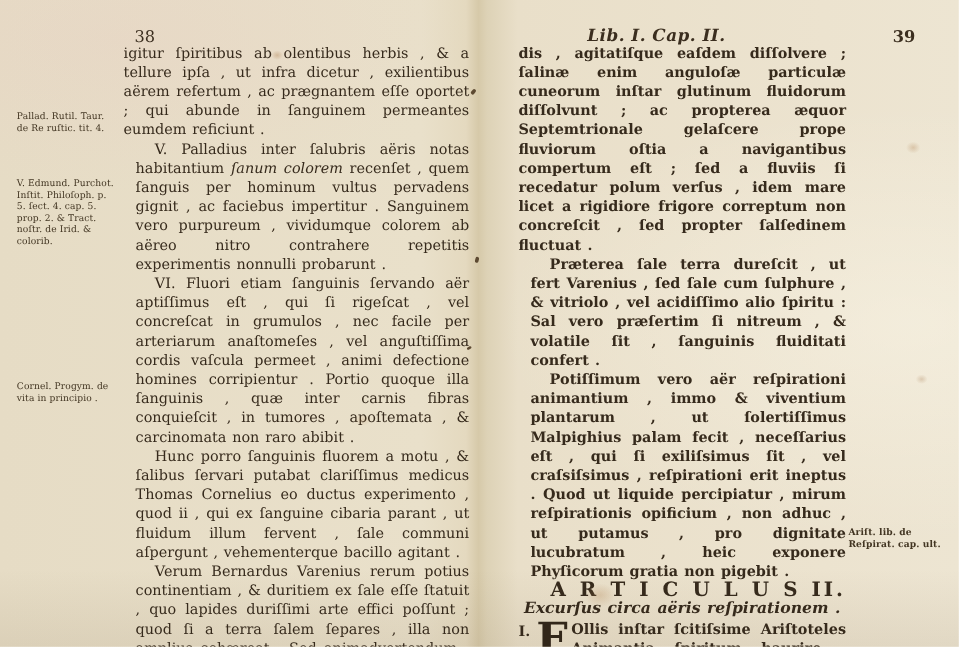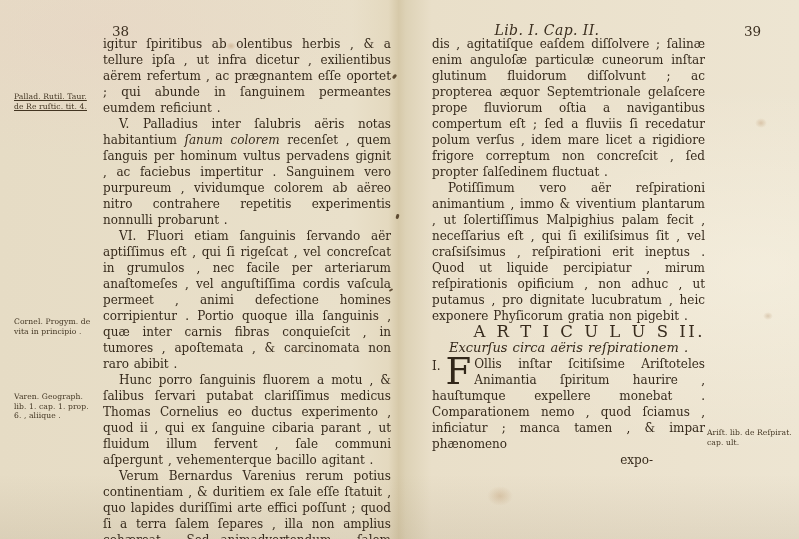--- a/index.html
+++ b/index.html
@@ -10,21 +10,21 @@
     font-family:"DejaVu Serif", serif;
     color:#362a1c;
     background:
       radial-gradient(ellipse 420px 180px at 12% 6%, rgba(232,205,196,0.30), rgba(232,205,196,0) 70%),
       radial-gradient(ellipse 500px 260px at 95% 50%, rgba(255,252,240,0.35), rgba(255,252,240,0) 70%),
       linear-gradient(180deg, rgba(0,0,0,0) 88%, rgba(120,100,70,0.10) 100%),
       linear-gradient(90deg,#e6dcc5 0%,#e9e0ca 44%,#e4d9bf 48.6%,#d6c9a9 49.9%,#ddd2b6 50.8%,#e9dfc9 54%,#ece3cf 86%,#ede5d2 100%);
   }
   .page{position:absolute;top:0;height:539px;}
   #left-page{left:0;width:399px;}
-  #right-page{left:399px;width:400px;}
+  #right-page{left:399px;width:400px;font-weight:bold;}
 
   .running-header{
     position:absolute;top:22px;left:0;width:100%;
     font-style:italic;font-size:14px;letter-spacing:0.4px;
     text-align:center;color:#3b2e1f;
   }
   #left-page .running-header{left:60px;width:290px;}
   #right-page .running-header{left:18px;width:260px;}
   .page-number{position:absolute;top:23px;font-size:13.5px;color:#3b2e1f;}
   #left-page .page-number{left:112px;}
@@ -32,38 +32,38 @@
 
   .text-block{
     position:absolute;top:36px;
     font-size:12px;line-height:16px;
     text-align:justify;
     word-spacing:1px;
   }
   #left-page .text-block{left:103px;width:288px;}
   #right-page .text-block{left:33px;width:273px;}
   .text-block p{margin:0;}
-  .text-block p.indent{text-indent:16px;}
+  .text-block p.indent{text-indent:16px;margin-left:10px;}
   .ital{font-style:italic;}
 
   .catchword{text-align:right;}
   #right-page .catchword{padding-right:52px;}
 
   .margin-note{
     position:absolute;
     font-size:7.6px;line-height:9.6px;
     color:#423522;text-align:left;
     letter-spacing:0.1px;
   }
   #left-page .margin-note{left:14px;width:84px;}
-  .mn-1{top:92px;text-decoration:underline;}
+  .mn-1{top:92px;}
   .mn-2{top:148px;}
   .mn-3{top:317px;}
   .mn-4{top:392px;}
-  #right-page .margin-note{left:308px;width:86px;top:428px;}
+  #right-page .margin-note{left:308px;width:86px;top:439px;}
 
   .article-heading{
     margin:12px 0 9px 0;
     text-align:right;
     font-size:16.5px;letter-spacing:2.5px;
     text-indent:0 !important;
   }
   .article-subtitle{
     margin:0 0 10px 0;
     text-align:center;
@@ -100,22 +100,22 @@
 </style>
 </head>
 <body>
 
 <div id="spread">
 
   <div class="page" id="left-page">
     <div class="page-number">38</div>
 
     <div class="margin-note mn-1">Pallad. Rutil. Taur. de Re ruſtic. tit. 4.</div>
+    <div class="margin-note mn-2">V. Edmund. Purchot. Inſtit. Philoſoph. p. 5. ſect. 4. cap. 5. prop. 2. &amp; Tract. noſtr. de Irid. &amp; colorib.</div>
     <div class="margin-note mn-3">Cornel. Progym. de vita in principio .</div>
-    <div class="margin-note mn-4">Varen. Geograph. lib. 1. cap. 1. prop. 6. , aliique .</div>
 
     <div class="text-block">
       <p>igitur ſpiritibus ab olentibus herbis , &amp; a tellure ipſa , ut infra dicetur , exilientibus aërem refertum , ac prægnantem eſſe oportet ; qui abunde in ſanguinem permeantes eumdem reficiunt .</p>
       <p class="indent"><span>V. Palladius inter ſalubris aëris notas habitantium </span><span class="ital">ſanum colorem</span><span> recenſet , quem ſanguis per hominum vultus pervadens gignit , ac faciebus impertitur . Sanguinem vero purpureum , vividumque colorem ab aëreo nitro contrahere repetitis experimentis nonnulli probarunt .</span></p>
       <p class="indent">VI. Fluori etiam ſanguinis ſervando aër aptiſſimus eſt , qui ſi rigeſcat , vel concreſcat in grumulos , nec facile per arteriarum anaſtomeſes , vel anguſtiſſima cordis vaſcula permeet , animi defectione homines corripientur . Portio quoque illa ſanguinis , quæ inter carnis fibras conquieſcit , in tumores , apoſtemata , &amp; carcinomata non raro abibit .</p>
       <p class="indent">Hunc porro ſanguinis fluorem a motu , &amp; ſalibus ſervari putabat clariſſimus medicus Thomas Cornelius eo ductus experimento , quod ii , qui ex ſanguine cibaria parant , ut fluidum illum fervent , ſale communi aſpergunt , vehementerque bacillo agitant .</p>
       <p class="indent">Verum Bernardus Varenius rerum potius continentiam , &amp; duritiem ex ſale eſſe ſtatuit , quo lapides duriſſimi arte effici poſſunt ; quod ſi a terra ſalem ſepares , illa non amplius cohæreat . Sed animadvertendum , ſalem ſolidis particulis admiſtum illas denſare : cum fluidis vero , vel liquidis ,</p>
 
     </div>
 
@@ -126,20 +126,21 @@
     <div class="speck speck-2"></div>
     <div class="speck speck-3"></div>
   </div>
 
   <div class="page" id="right-page">
     <div class="running-header">Lib. I. Cap. II.</div>
     <div class="page-number">39</div>
 
     <div class="text-block">
       <p>dis , agitatiſque eaſdem diſſolvere ; ſalinæ enim anguloſæ particulæ cuneorum inſtar glutinum fluidorum diſſolvunt ; ac propterea æquor Septemtrionale gelaſcere prope fluviorum oſtia a navigantibus compertum eſt ; ſed a fluviis ſi recedatur polum verſus , idem mare licet a rigidiore frigore correptum non concreſcit , ſed propter ſalſedinem fluctuat .</p>
+      <p class="indent">Præterea ſale terra dureſcit , ut fert Varenius , ſed ſale cum ſulphure , &amp; vitriolo , vel acidiſſimo alio ſpiritu : Sal vero præſertim ſi nitreum , &amp; volatile ſit , ſanguinis fluiditati confert .</p>
       <p class="indent">Potiſſimum vero aër reſpirationi animantium , immo &amp; viventium plantarum , ut ſolertiſſimus Malpighius palam fecit , neceſſarius eſt , qui ſi exiliſsimus ſit , vel craſsiſsimus , reſpirationi erit ineptus . Quod ut liquide percipiatur , mirum reſpirationis opificium , non adhuc , ut putamus , pro dignitate lucubratum , heic exponere Phyſicorum gratia non pigebit .</p>
 
       <p class="article-heading">A R T I C U L U S  II.</p>
       <p class="article-subtitle">Excurſus circa aëris reſpirationem .</p>
 
       <p class="dropcap-para"><span class="section-num">I.</span><span class="drop-cap">F</span><span>Ollis inſtar ſcitiſsime Ariſtoteles Animantia ſpiritum haurire , hauſtumque expellere monebat . Comparationem nemo , quod ſciamus , inficiatur ; manca tamen , &amp; impar phænomeno</span></p>
       <p class="catchword">expo-</p>
     </div>
 
     <div class="margin-note">Ariſt. lib. de Reſpirat. cap. ult.</div>

